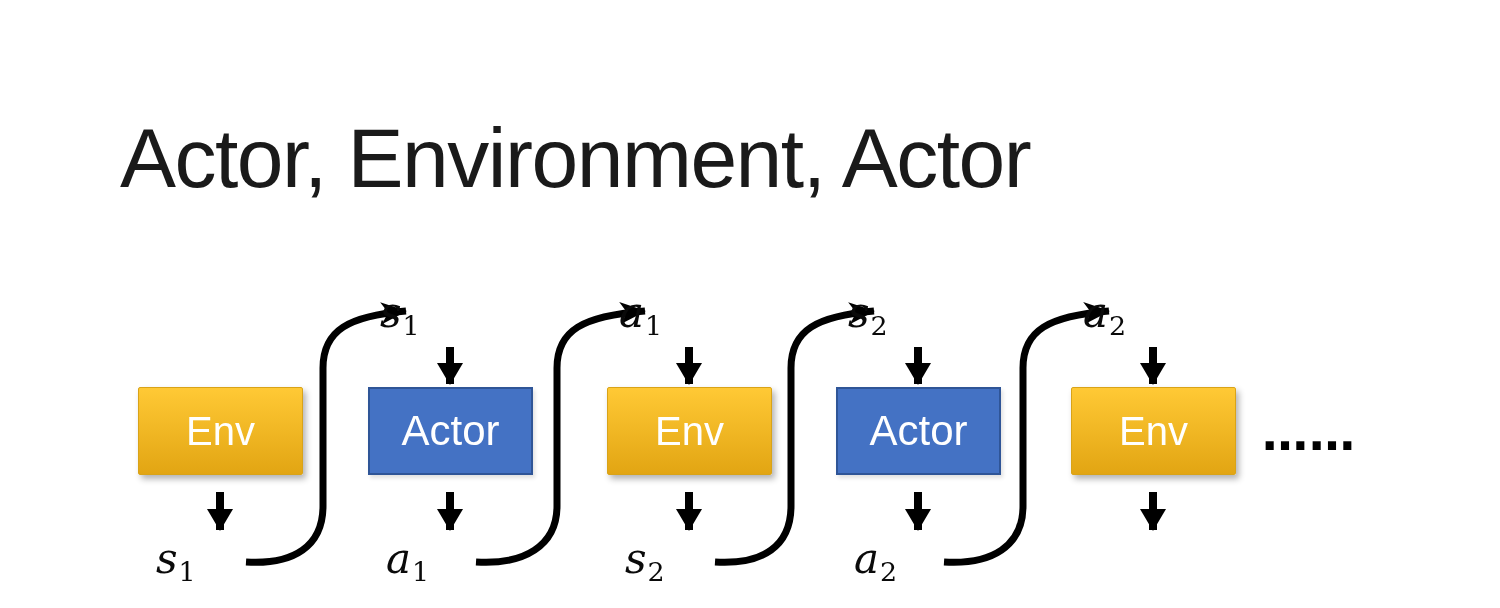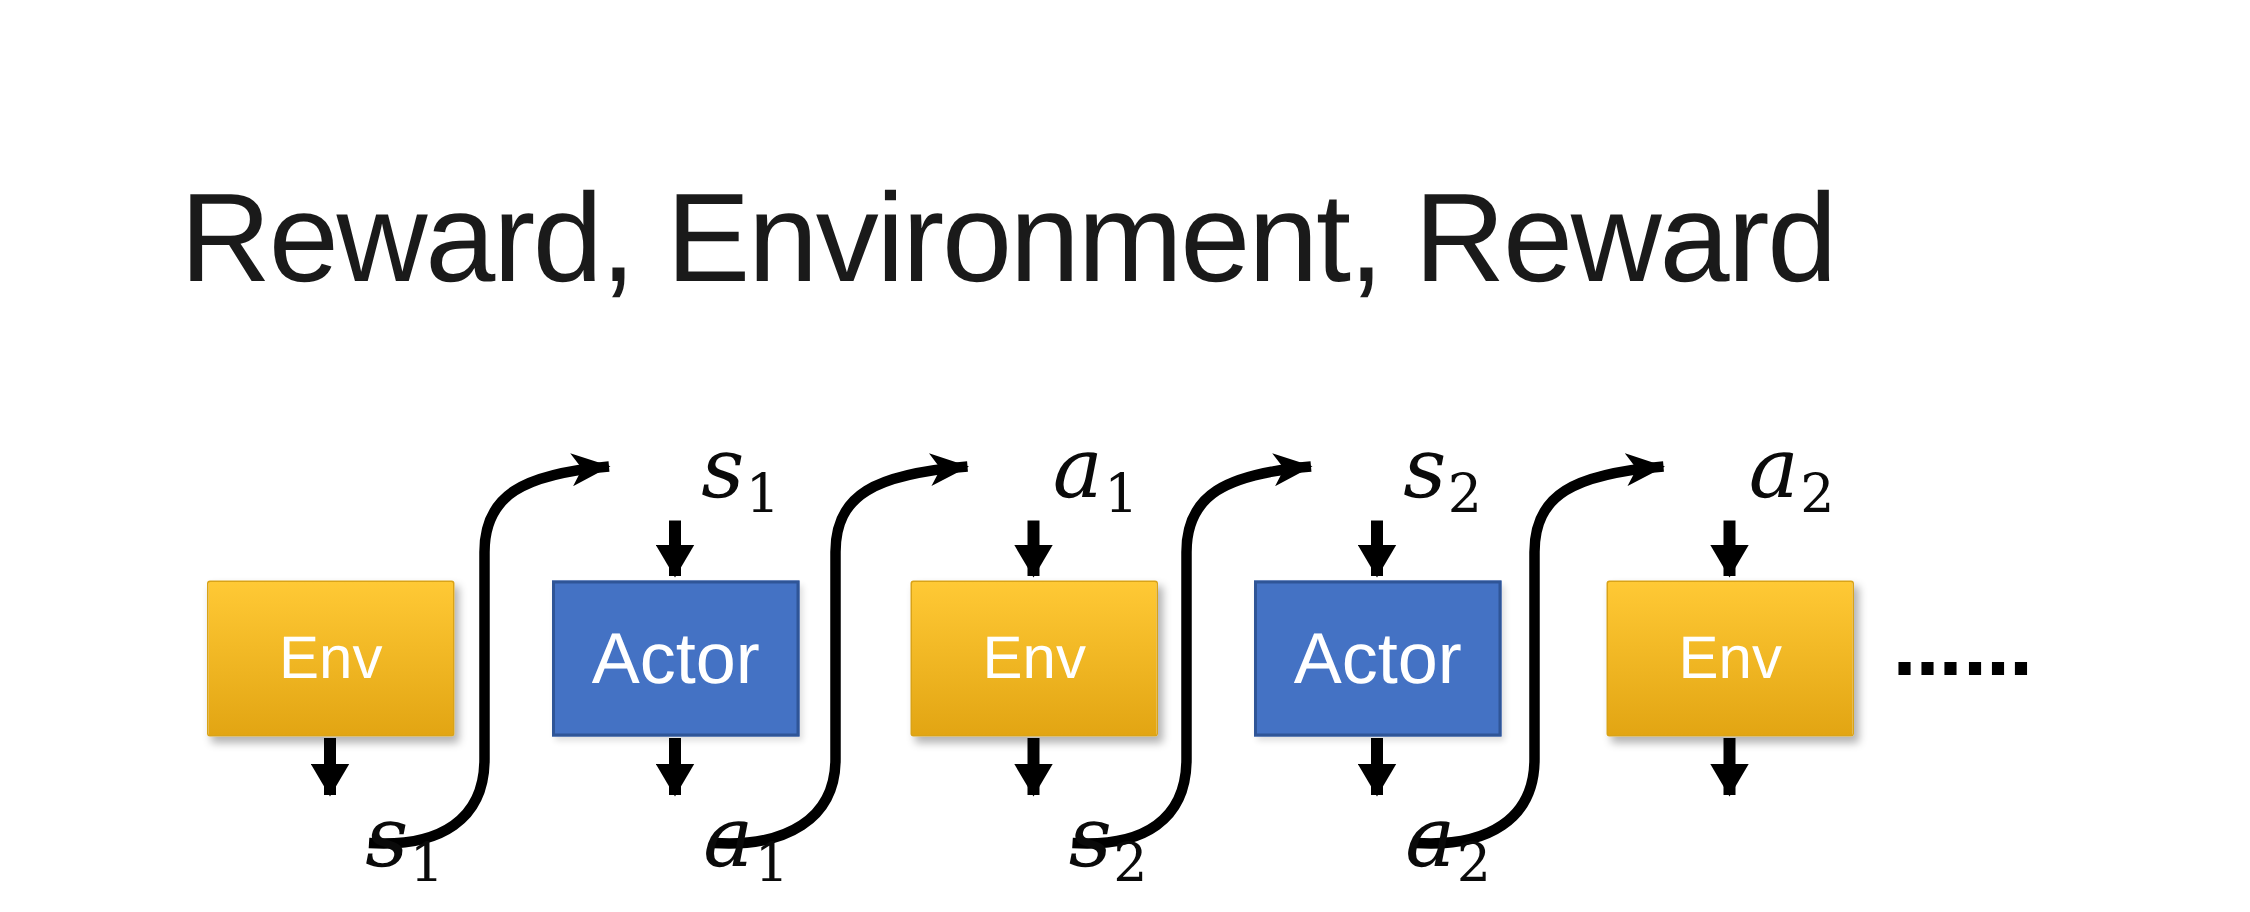--- a/index.html
+++ b/index.html
@@ -23,48 +23,48 @@
     font-weight: 300;
     letter-spacing: -1.5px;
     color: var(--title, #1a1a1a);
     white-space: nowrap;
     line-height: 1.1;
   }
   .box {
     position: absolute;
     top: 387px;
     width: 165px;
-    height: 104px;
+    height: 88px;
     display: flex;
     align-items: center;
     justify-content: center;
     color: var(--box-text, #ffffff);
     box-sizing: border-box;
   }
   .box.env {
     background: linear-gradient(180deg, var(--env-fill-top, #FFC935) 0%, var(--env-fill-bottom, #E2A513) 100%);
     border: 1px solid var(--env-border, #D9A318);
     border-radius: 2px;
     box-shadow: 3px 4px 6px rgba(0,0,0,0.30);
     font-size: 40px;
   }
   .box.actor {
     background: var(--actor-fill, #4472C4);
     border: 2px solid var(--actor-border, #2F5597);
     box-shadow: 2px 3px 4px rgba(0,0,0,0.12);
-    font-size: 48px;
+    font-size: 42px;
     text-align: right;
   }
   .mlabel {
     position: absolute;
     width: 140px;
-    text-align: right;
+    text-align: left;
     font-family: "DejaVu Serif", "Liberation Serif", serif;
     font-style: italic;
-    font-size: 56px;
+    font-size: 42px;
     color: #0a0a0a;
     line-height: 50px;
     white-space: nowrap;
   }
   .mlabel .sub {
     font-style: normal;
     font-size: 0.64em;
     vertical-align: -0.28em;
     margin-left: 1px;
     font-family: "DejaVu Serif", serif;
@@ -96,21 +96,21 @@
   }
   svg.arrows .vert { stroke-width: 8; }
   svg.arrows .curve { stroke-width: 7; }
   svg.arrows marker path { fill: var(--arrow, #000000); }
 </style>
 </head>
 <body>
 
 <div class="slide">
 
-  <div class="slide-title">Reward, Environment, Reward</div>
+  <div class="slide-title">Actor, Environment, Actor</div>
 
   <svg class="arrows" width="1500" height="608" viewBox="0 0 1500 608">
     <defs>
       <marker id="tri" markerUnits="userSpaceOnUse" markerWidth="22" markerHeight="26" refX="21" refY="13" orient="auto">
         <path d="M0,0 L22,13 L0,26 Z"></path>
       </marker>
       <marker id="stealth" markerUnits="userSpaceOnUse" markerWidth="27" markerHeight="22" refX="25" refY="11" orient="auto">
         <path d="M0,0 L26,11 L0,22 L7,11 Z"></path>
       </marker>
     </defs>

